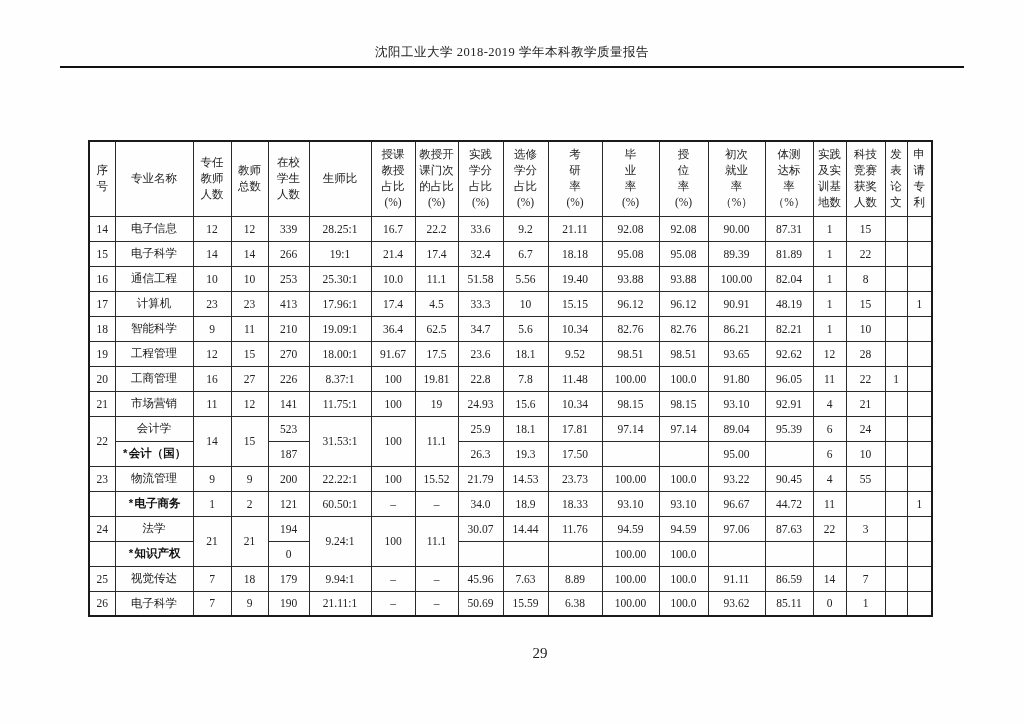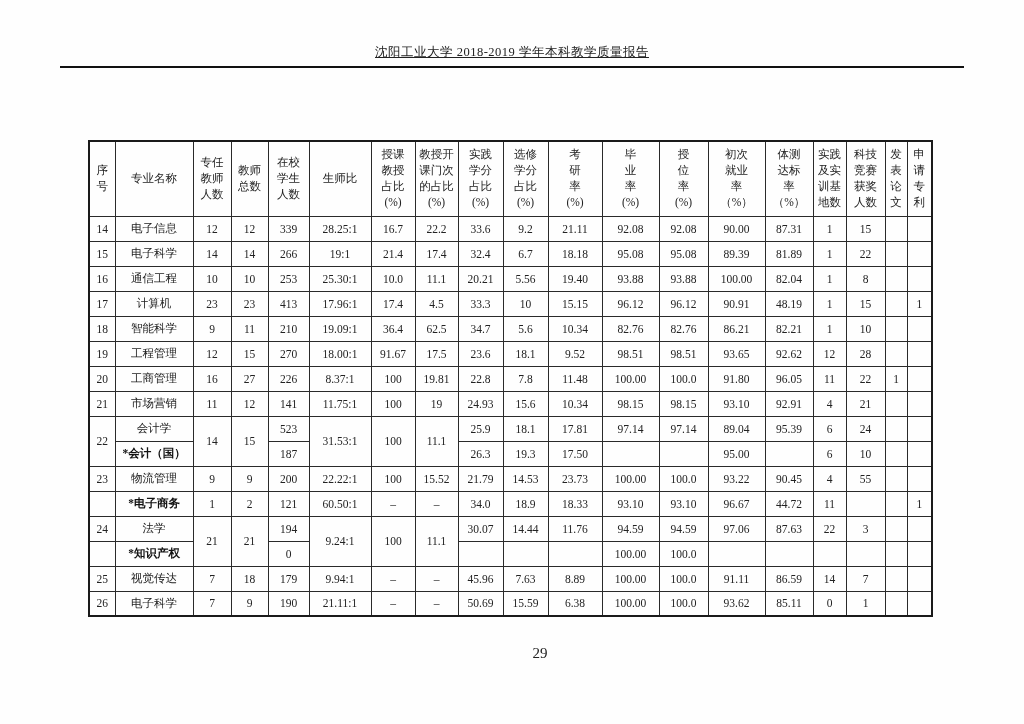--- a/index.html
+++ b/index.html
@@ -18,21 +18,20 @@
   }
   .running-header-text {
     position: absolute;
     top: 44px;
     left: 0;
     width: 100%;
     text-align: center;
     font-size: 12.5px;
     letter-spacing: 0.5px;
     color: #222;
-    text-decoration: underline;
   }
   .running-header-rule {
     position: absolute;
     top: 66px;
     left: 60px;
     width: 904px;
     height: 2px;
     background: #111;
   }
   .table-title {
@@ -66,20 +65,21 @@
   }
   table.data-table th {
     white-space: pre-line;
     line-height: 1.38;
   }
   table.data-table thead tr { height: 75px; }
   table.data-table tbody tr { height: 25px; }
   table.data-table td.bold {
     font-weight: bold;
     color: #111;
+    font-family: Liberation Mono, monospace;
   }
   .page-number {
     position: absolute;
     top: 645px;
     left: 0;
     width: 100%;
     text-align: center;
     font-size: 15px;
     color: #222;
     padding-left: 28px;
@@ -230,21 +230,21 @@
         </tr>
         <tr>
           <td>16</td>
           <td>通信工程</td>
           <td>10</td>
           <td>10</td>
           <td>253</td>
           <td>25.30:1</td>
           <td>10.0</td>
           <td>11.1</td>
-          <td>20.21</td>
+          <td>51.58</td>
           <td>5.56</td>
           <td>19.40</td>
           <td>93.88</td>
           <td>93.88</td>
           <td>100.00</td>
           <td>82.04</td>
           <td>1</td>
           <td>8</td>
           <td></td>
           <td></td>

